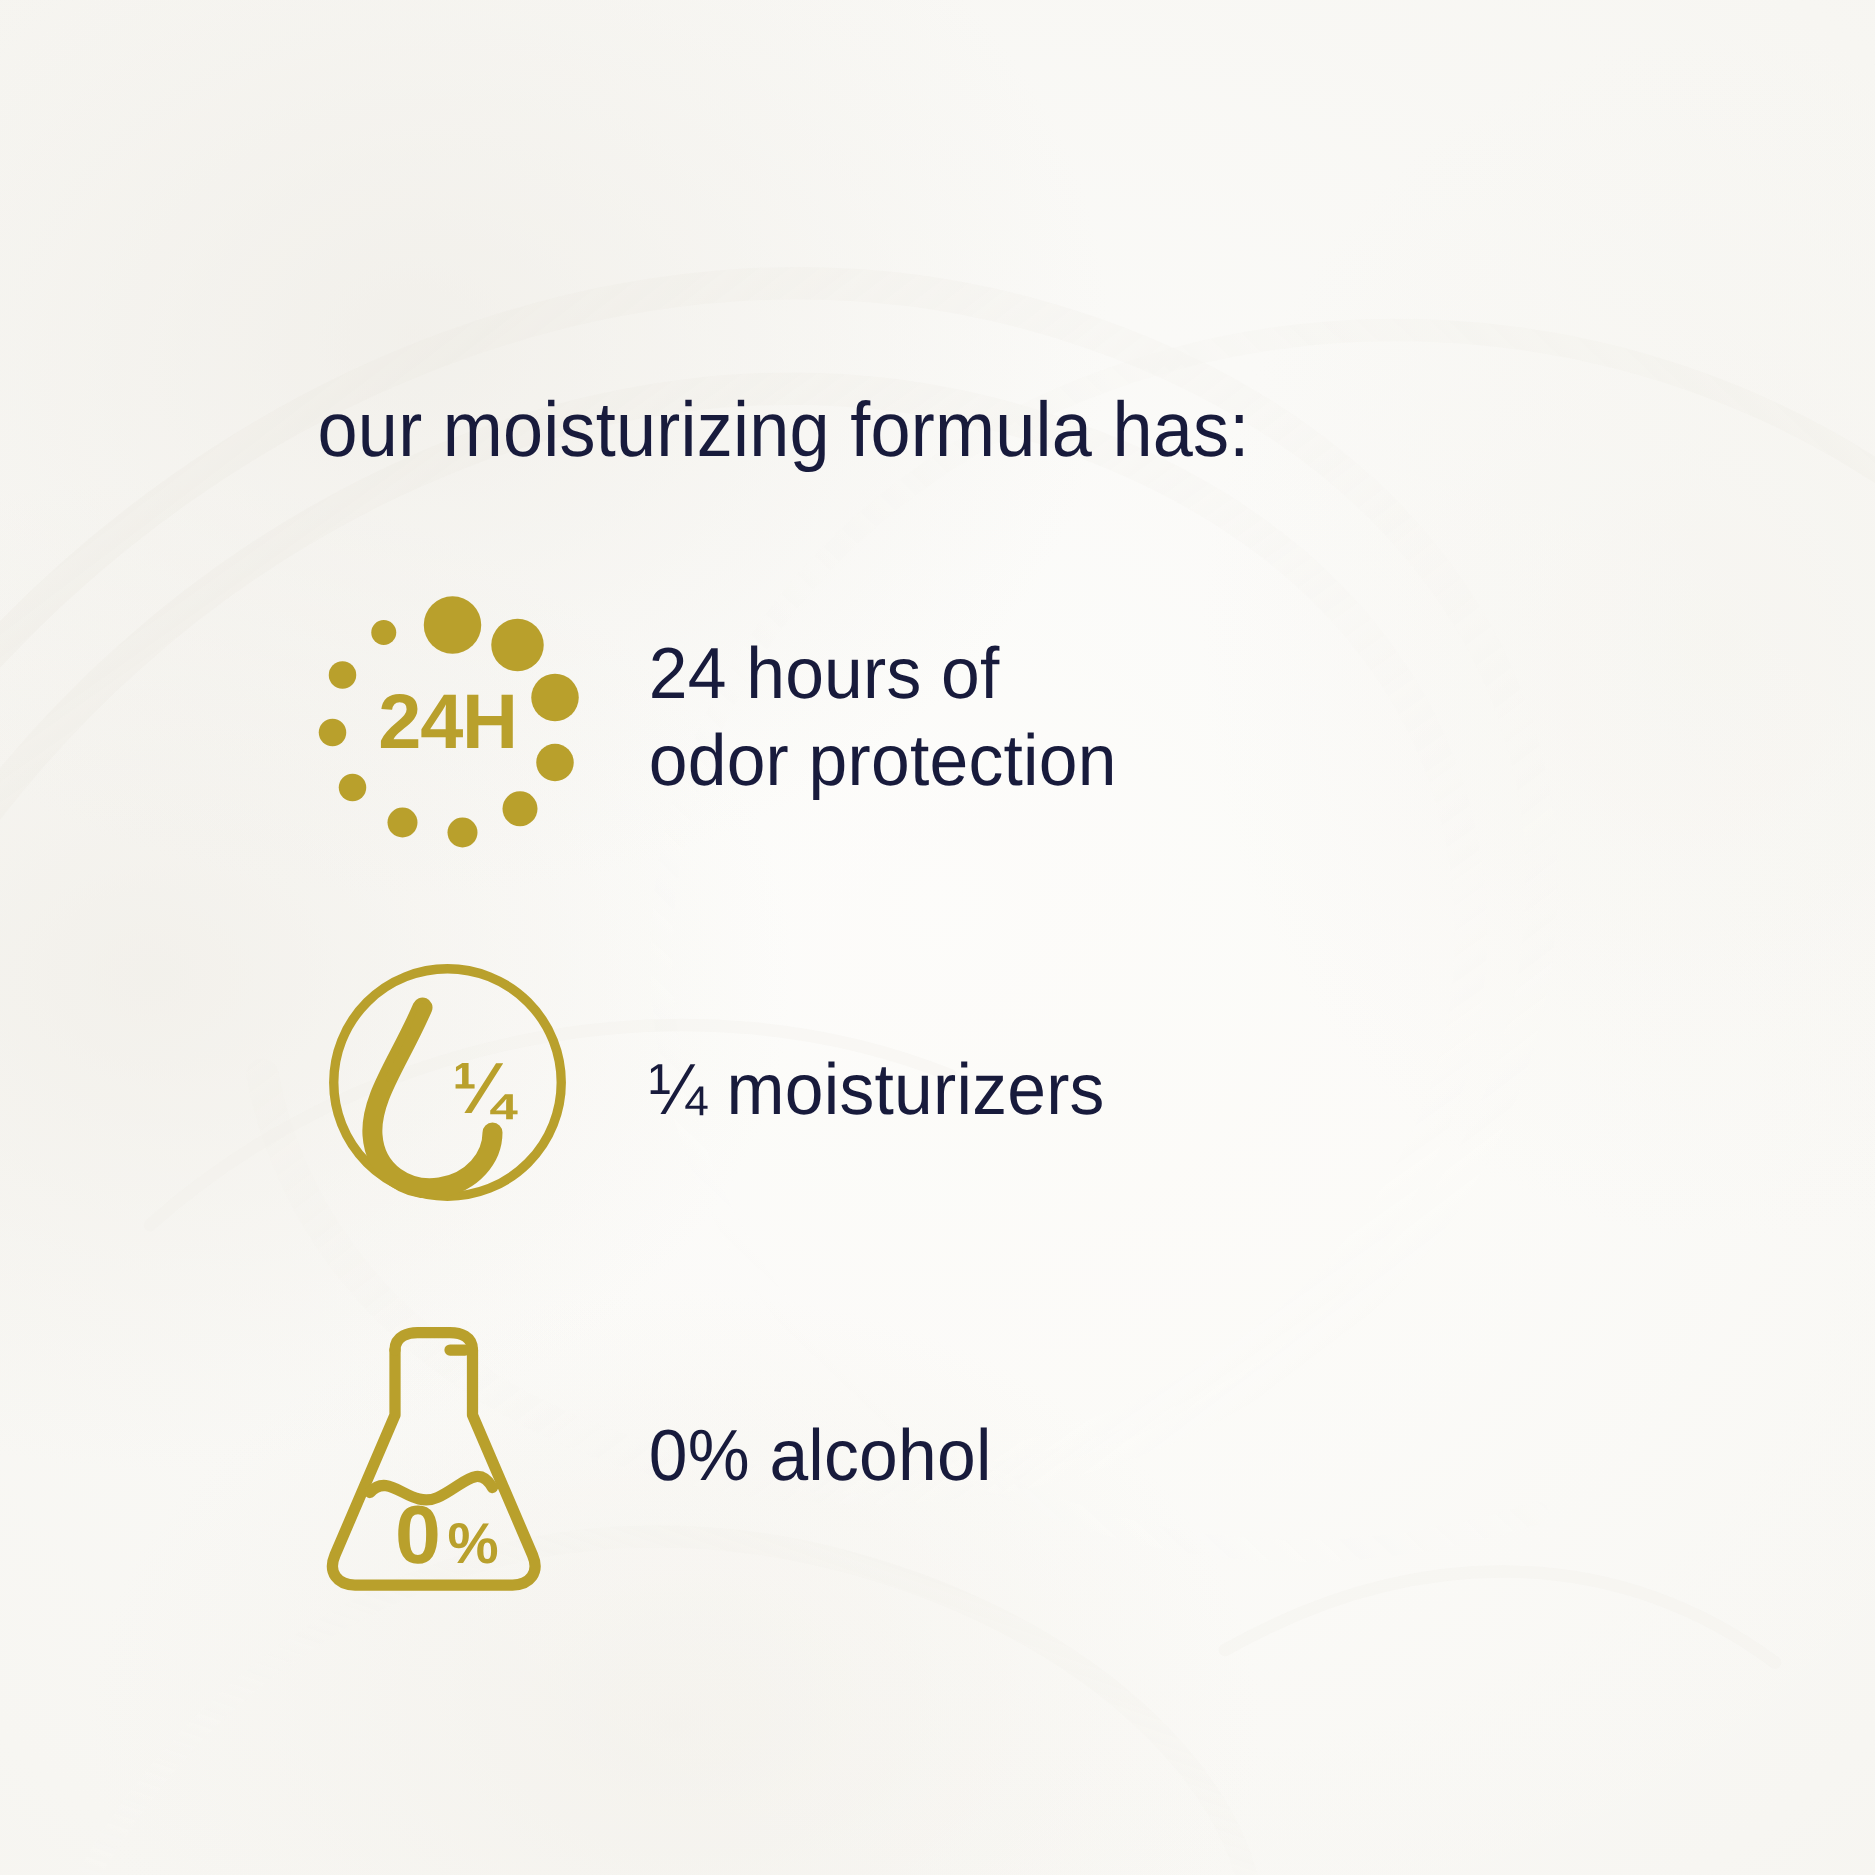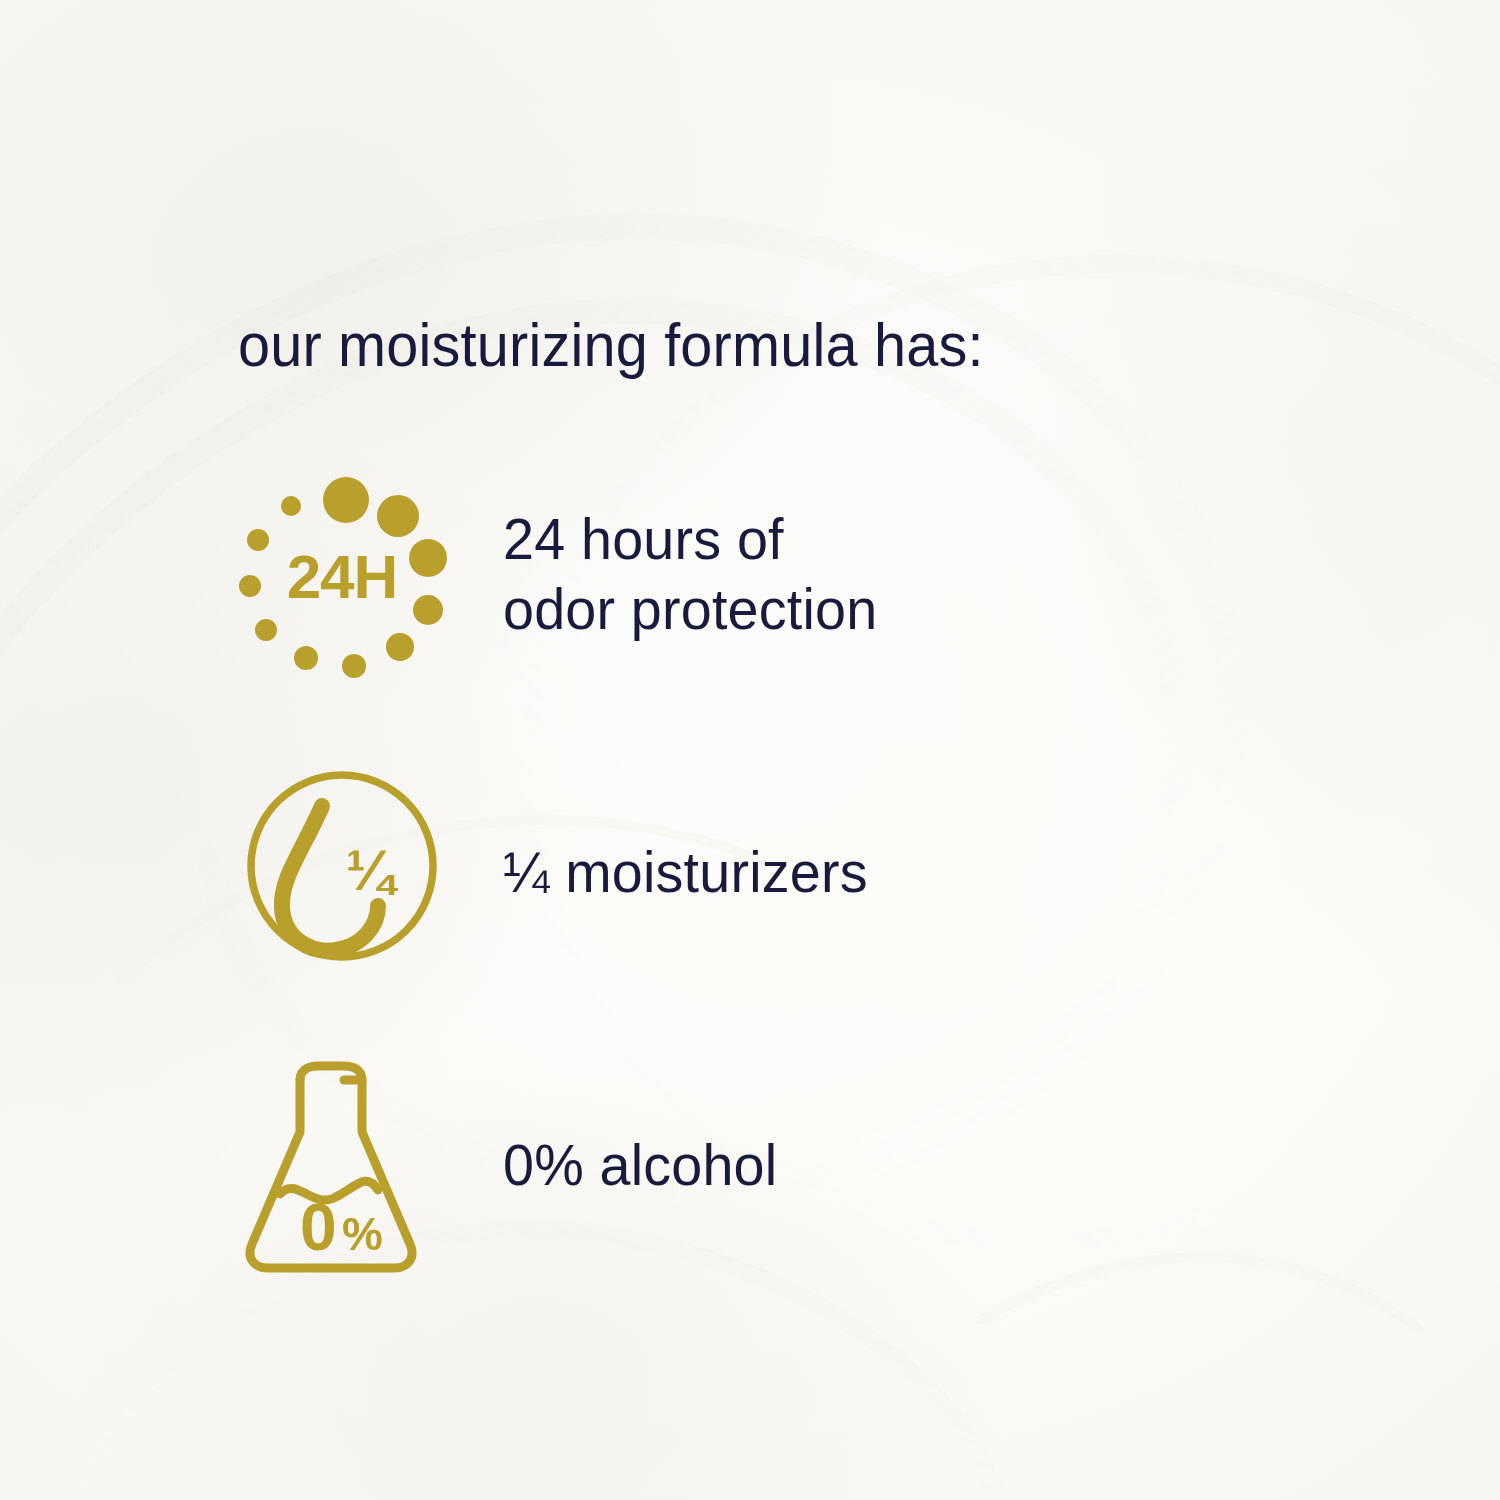--- a/index.html
+++ b/index.html
@@ -33,20 +33,21 @@
     inset: 0;
     z-index: 1;
     opacity: 0.55;
   }
 
   
   #content {
     position: absolute;
     inset: 0;
     z-index: 3;
+    margin-left: 16px;
   }
 
   #page-title {
     position: absolute;
     left: 238px;
     top: 272px;
     font-size: 62px;
     line-height: 1.0;
     font-weight: 300;
     letter-spacing: 0.2px;

